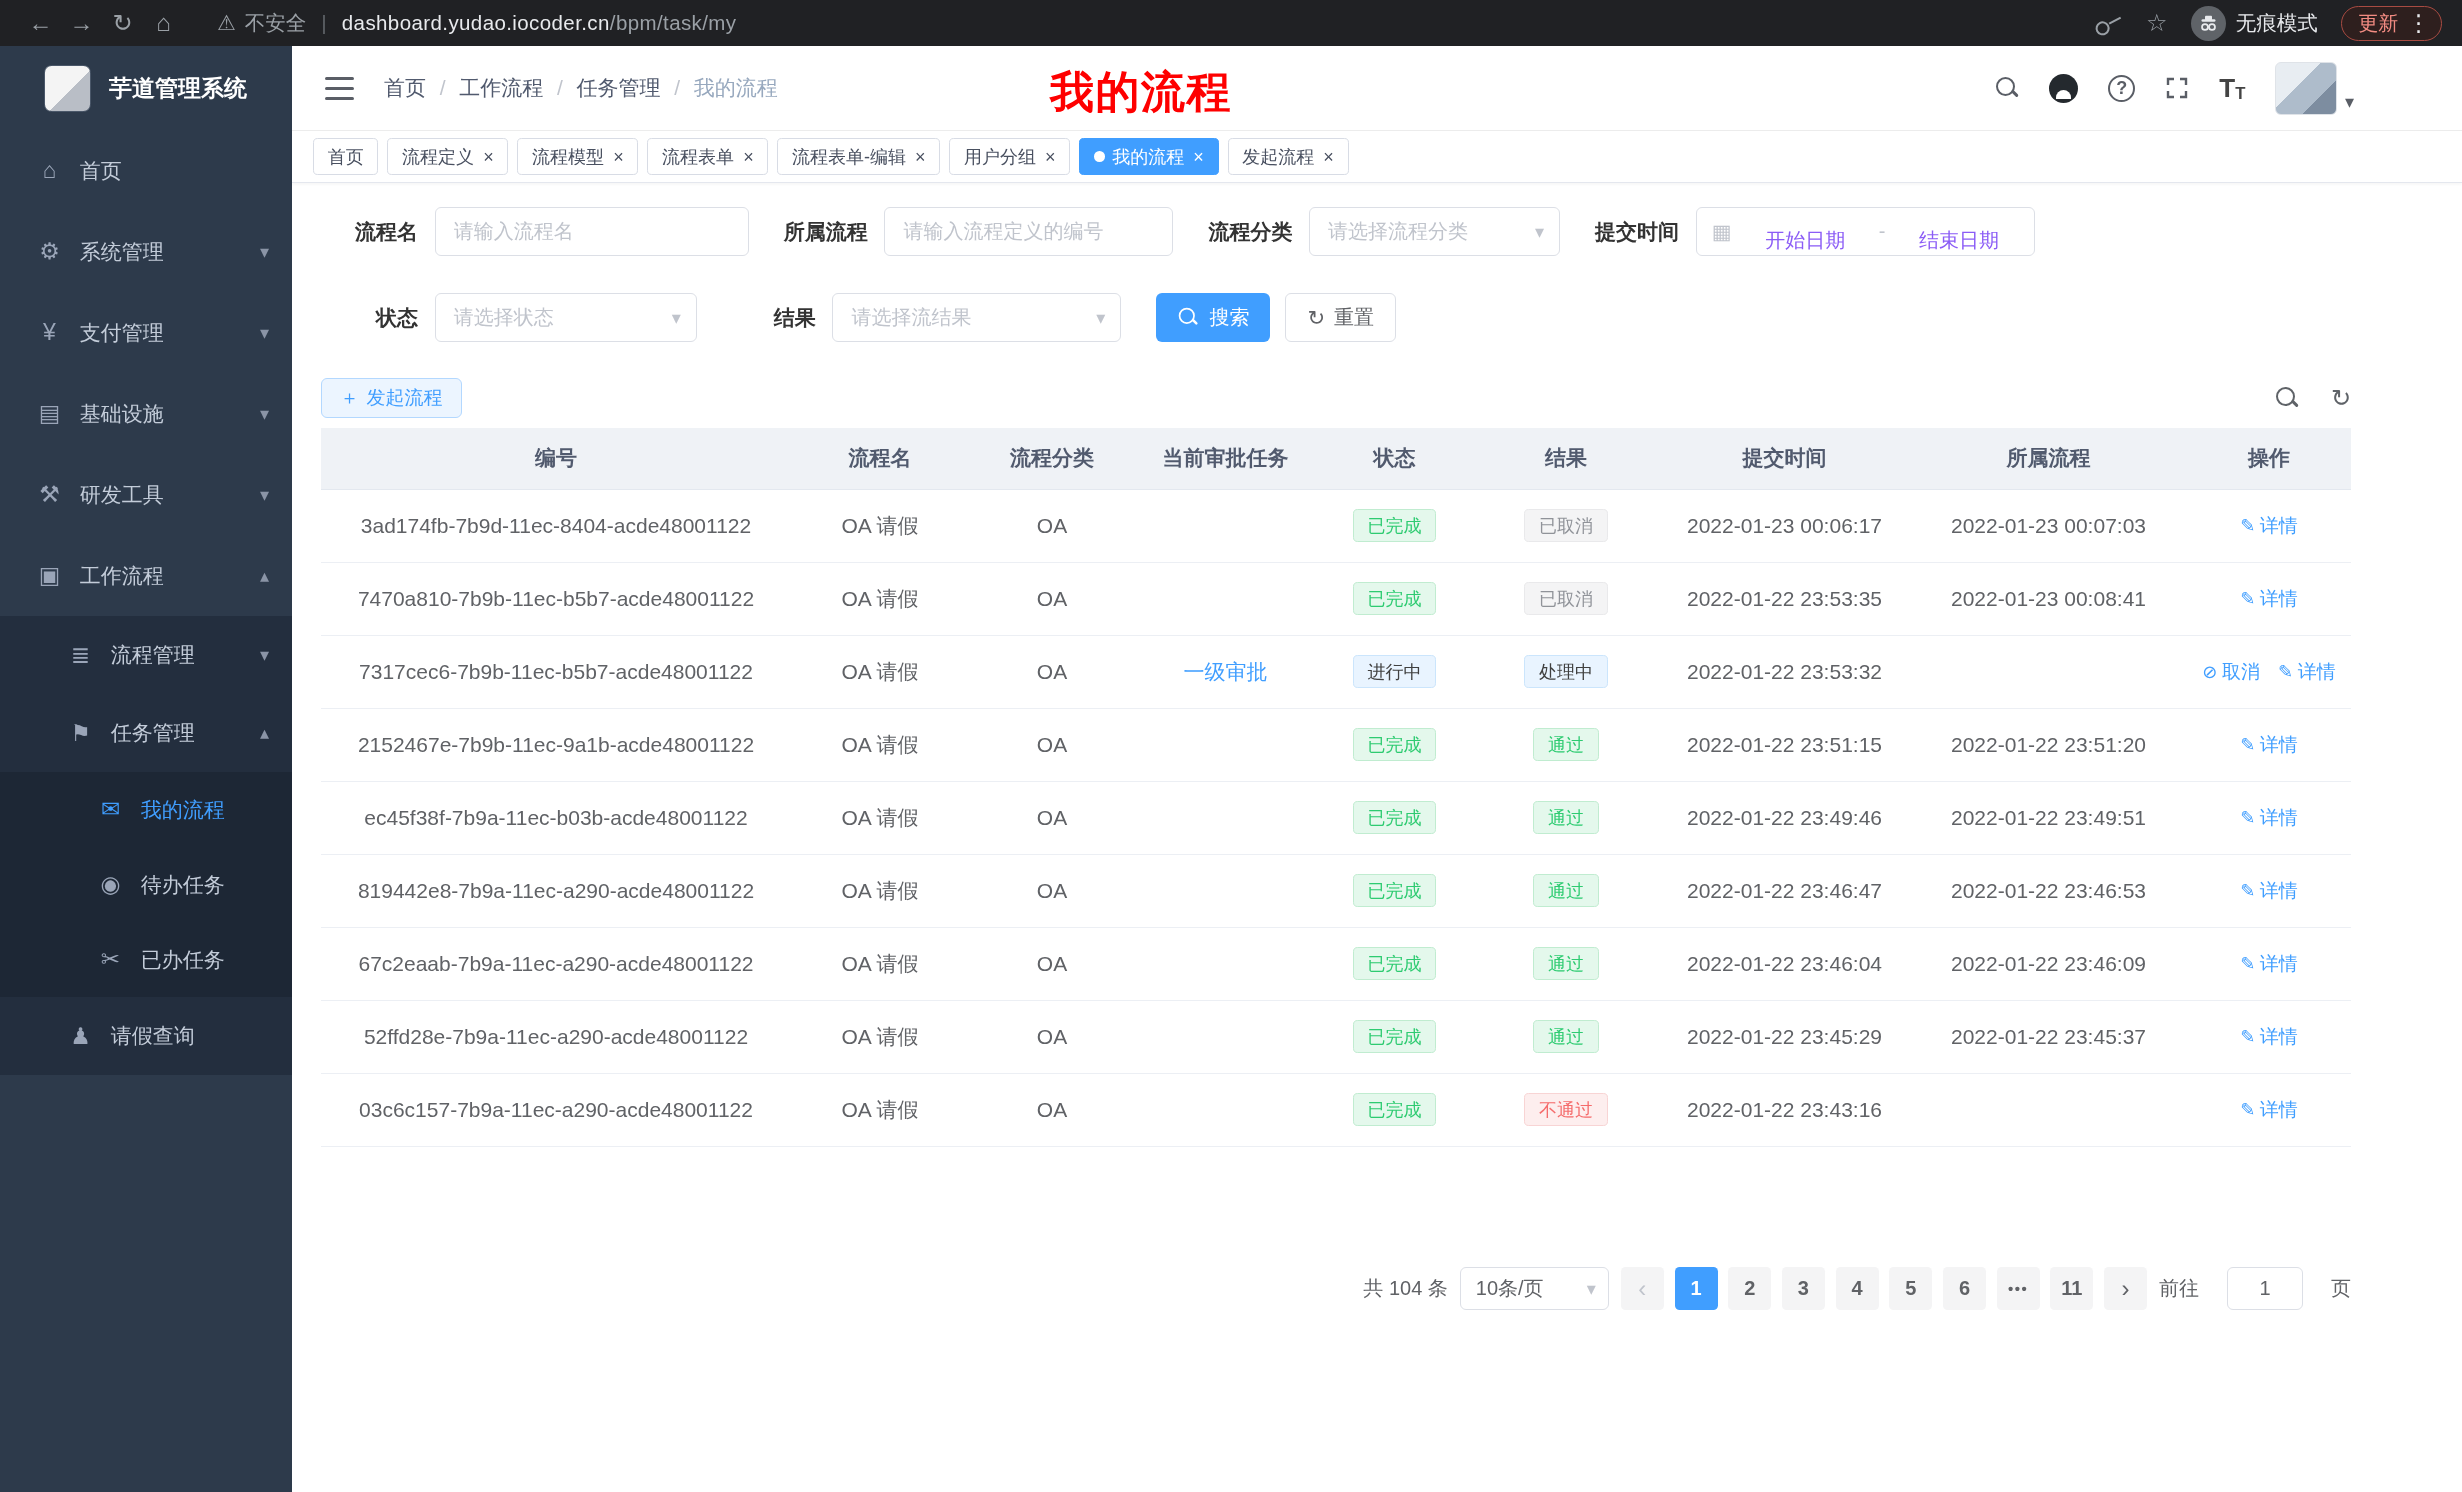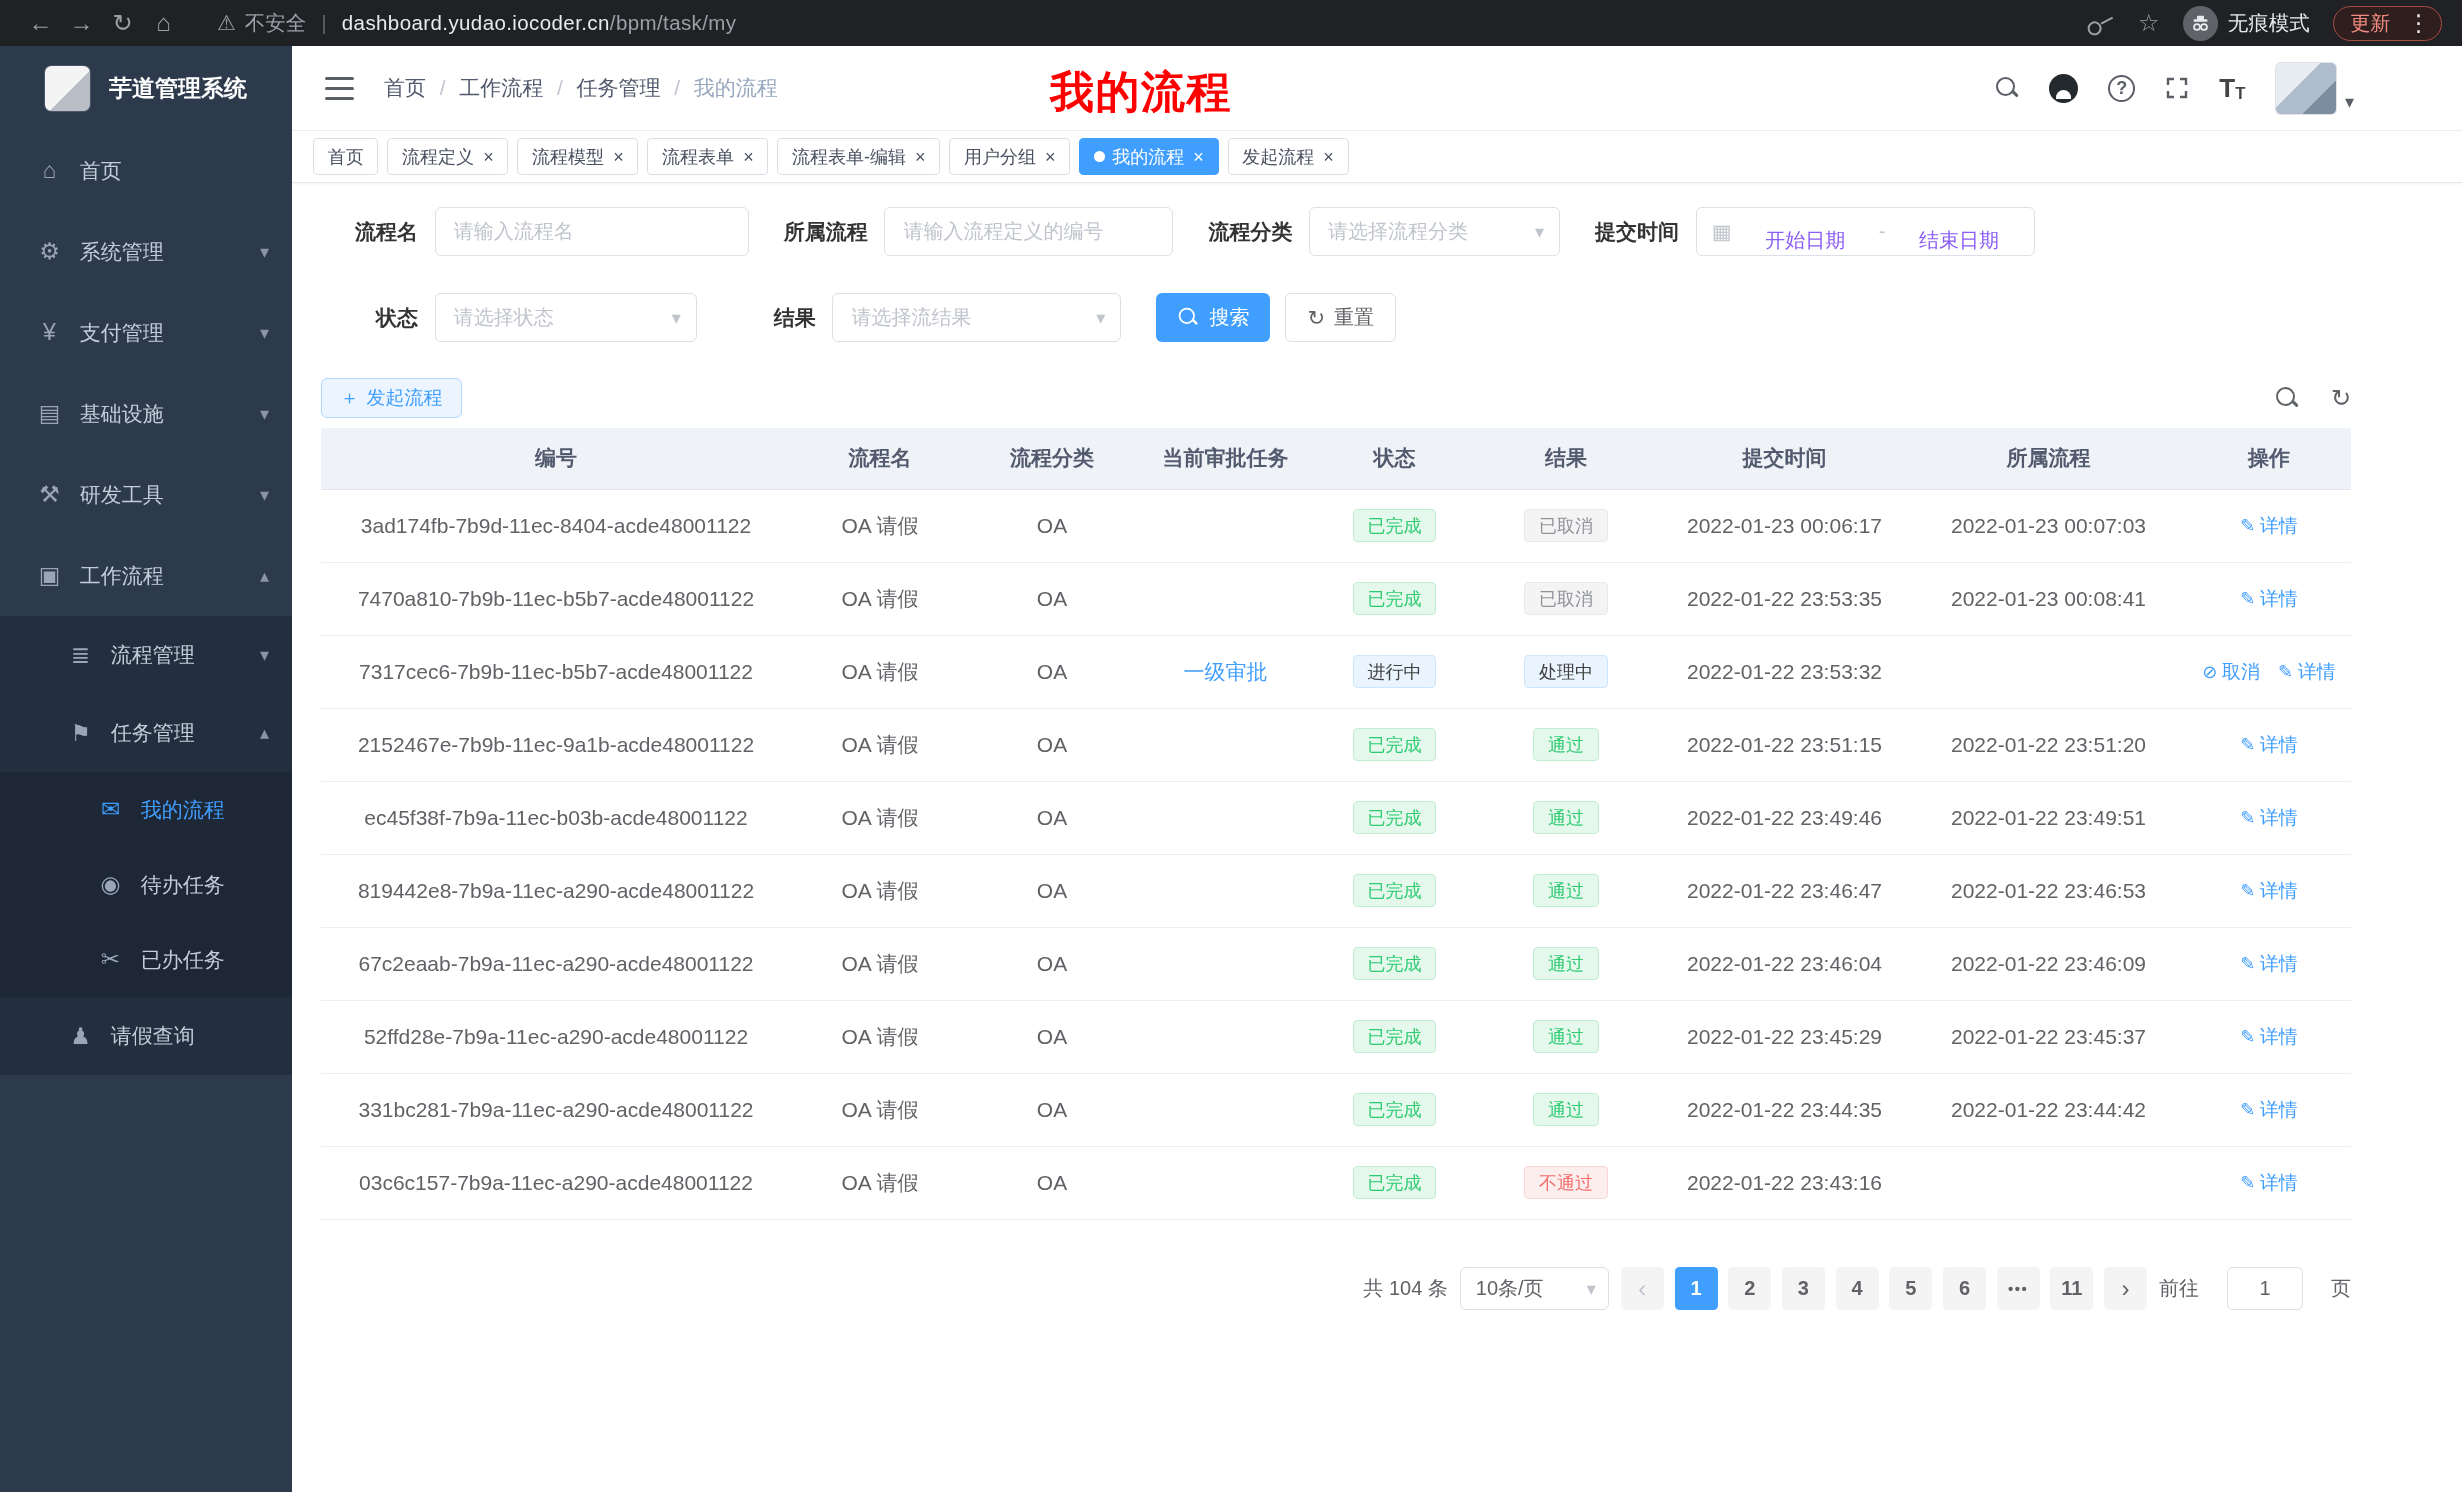--- a/index.html
+++ b/index.html
@@ -21,21 +21,21 @@
   .keyi { display:inline-block; position:relative; width:29px; height:15px; transform:rotate(-28deg); }
   .keyi::before { content:''; position:absolute; left:0; top:2.3px; width:10px; height:10px;
     border:2.3px solid #9aa0a6; border-radius:50%; }
   .keyi::after { content:''; position:absolute; left:14.5px; top:6.8px; width:13.7px; height:2.3px; background:#9aa0a6; }
   .star-ic { color:#9aa0a6; font-size:24px; }
   .incog { display:flex; align-items:center; gap:10px; }
   .incog-badge { width:35px; height:35px; border-radius:50%; background:#5f6368;
     display:flex; align-items:center; justify-content:center; }
   .incog-label { color:#e8eaed; font-size:20.5px; }
   .update-pill { height:35px; border-radius:18px; border:1.5px solid #a84b42; background:#2e1f1e;
-    display:flex; align-items:center; gap:17px; padding:0 10.7px 0 16.7px; }
+    display:flex; align-items:center; gap:9px; padding:0 10.7px 0 16.7px; }
   .update-text { color:#f28b82; font-size:20px; }
   .menu-dots { color:#e8eaed; font-size:23px; }
 
   
   .sidebar { position:absolute; left:0; top:46px; width:292px; bottom:0; background:#2d3a4b; overflow:hidden; }
   .logo-row { height:84px; display:flex; align-items:center; padding-left:44px; gap:18px; }
   .logo-img { width:47px; height:47px; border-radius:7.6px;
     background:linear-gradient(135deg,#f4f4f4 0 55%,#b9bec6 55% 100%); border:1.5px solid #4a5769; }
   .logo-title { color:#fff; font-size:23px; font-weight:bold; white-space:nowrap; }
   .menu-item { height:81px; display:flex; align-items:center; color:#c3ccd9; font-size:21px;
@@ -507,31 +507,20 @@
             <td>OA 请假</td>
             <td>OA</td>
             <td></td>
             <td><span class="tag success">已完成</span></td>
             <td><span class="tag success">通过</span></td>
             <td>2022-01-22 23:45:29</td>
             <td>2022-01-22 23:45:37</td>
             <td><span class="act"><span class="ai">✎</span>详情</span></td>
           </tr>
           <tr>
-            <td>331bc281-7b9a-11ec-a290-acde48001122</td>
-            <td>OA 请假</td>
-            <td>OA</td>
-            <td></td>
-            <td><span class="tag success">已完成</span></td>
-            <td><span class="tag success">通过</span></td>
-            <td>2022-01-22 23:44:35</td>
-            <td>2022-01-22 23:44:42</td>
-            <td><span class="act"><span class="ai">✎</span>详情</span></td>
-          </tr>
-          <tr>
             <td>03c6c157-7b9a-11ec-a290-acde48001122</td>
             <td>OA 请假</td>
             <td>OA</td>
             <td></td>
             <td><span class="tag success">已完成</span></td>
             <td><span class="tag danger">不通过</span></td>
             <td>2022-01-22 23:43:16</td>
             <td></td>
             <td><span class="act"><span class="ai">✎</span>详情</span></td>
           </tr>

